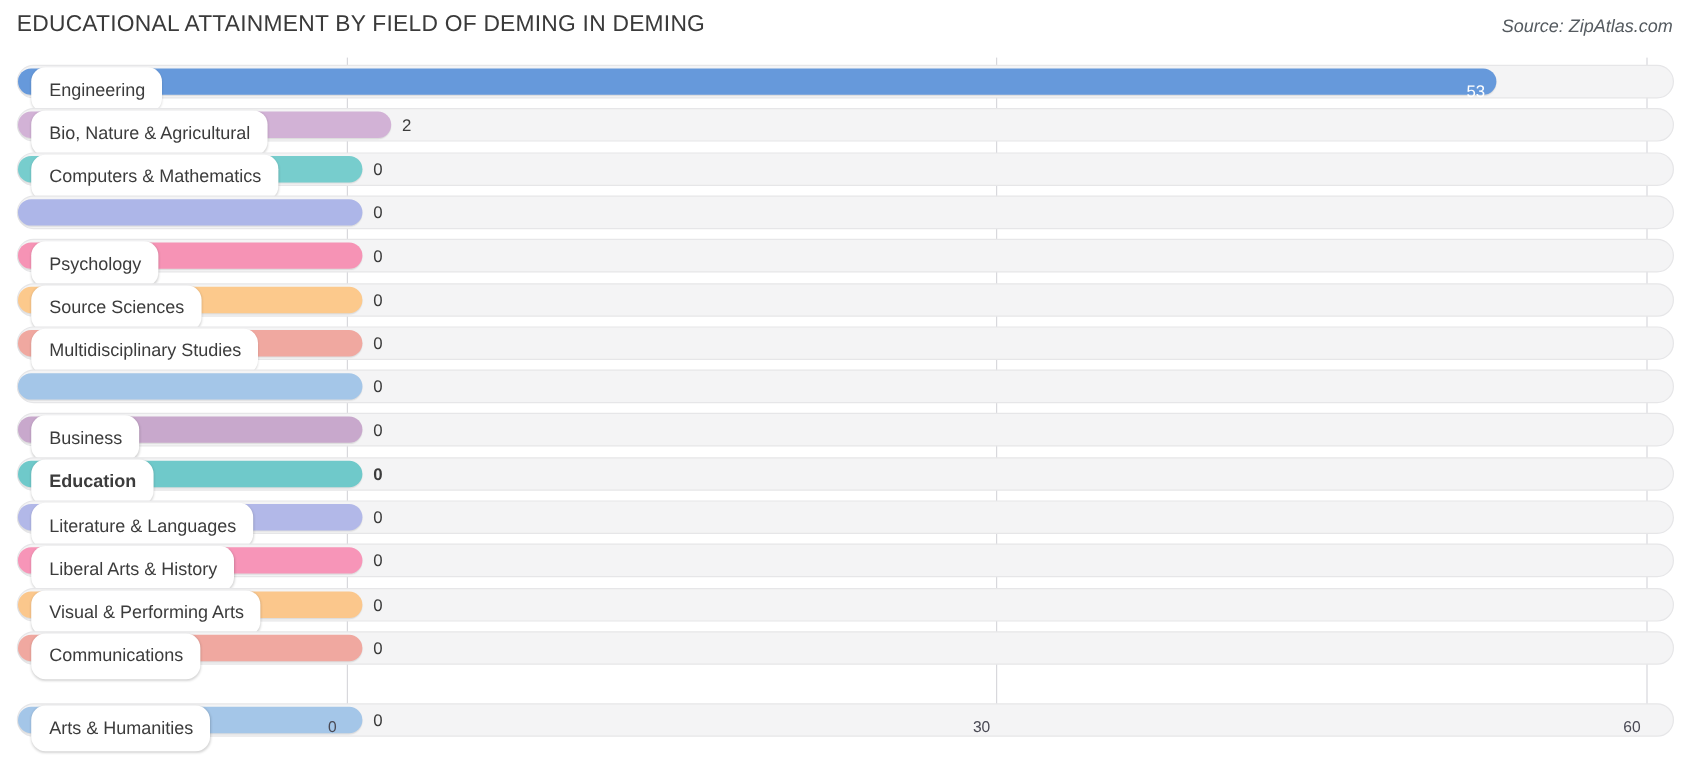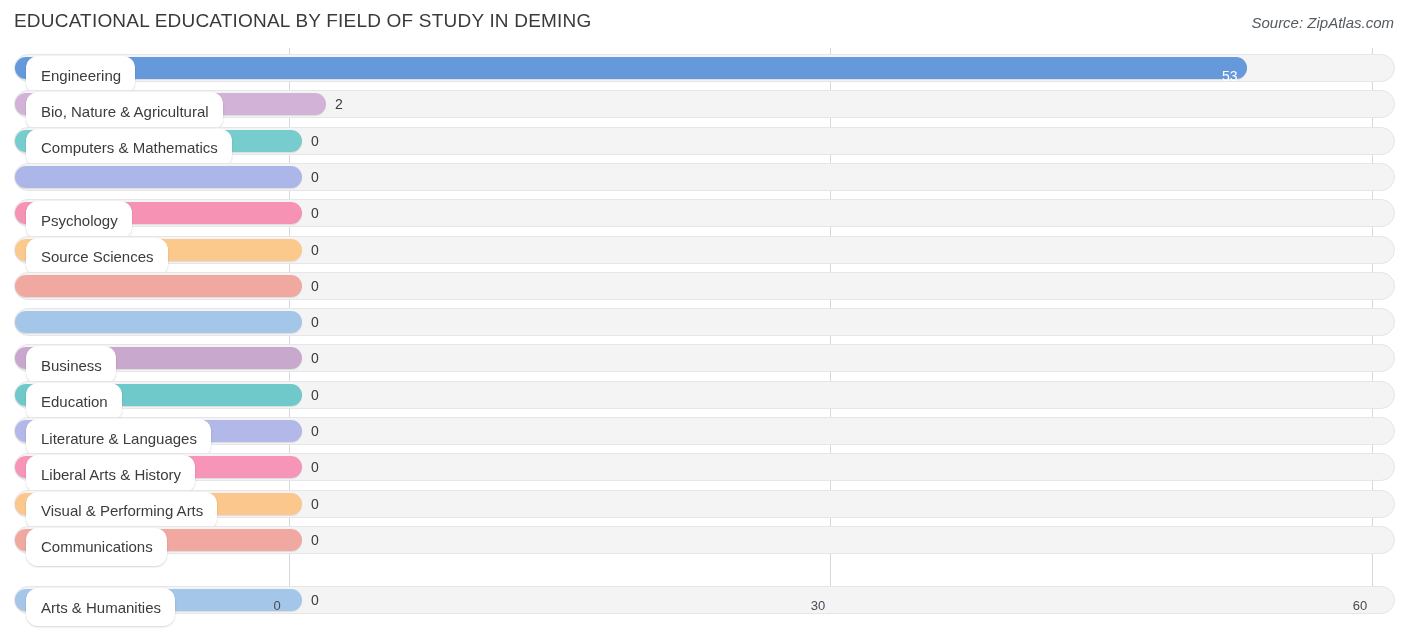--- a/index.html
+++ b/index.html
@@ -65,21 +65,21 @@
   .tick{
     position:absolute;top:0;font-size:13px;color:#4a4a55;
     transform:translateX(-50%);white-space:nowrap;
   }
 </style>
 </head>
 <body>
 
 <div id="chart">
 
-  <div id="title">EDUCATIONAL EDUCATIONAL BY FIELD OF STUDY IN DEMING</div>
+  <div id="title">EDUCATIONAL ATTAINMENT BY FIELD OF DEMING IN DEMING</div>
   <div id="source">Source: ZipAtlas.com</div>
 
   <div id="plot">
       <div class="gridline" style="left: 289px;"></div>
       <div class="gridline" style="left: 830px;"></div>
       <div class="gridline" style="left: 1372px;"></div>
       <div class="row" style="top: 6px;">
         <div class="track"></div>
         <div class="bar" style="width: 1231.65px; background: rgb(102, 153, 219);"></div>
         <div class="pill">
@@ -120,36 +120,39 @@
         <div class="track"></div>
         <div class="bar" style="width: 287px; background: rgb(252, 201, 140);"></div>
         <div class="pill">
           <span>Source Sciences</span>
         </div>
         <div class="val-out" style="left: 297px;">0</div>
       </div>
       <div class="row" style="top: 223.8px;">
         <div class="track"></div>
         <div class="bar" style="width: 287px; background: rgb(240, 168, 160);"></div>
+        <div class="pill">
+          <span>Multidisciplinary Studies</span>
+        </div>
         <div class="val-out" style="left: 297px;">0</div>
       </div>
       <div class="row" style="top: 260.1px;">
         <div class="track"></div>
         <div class="bar" style="width: 287px; background: rgb(164, 198, 232);"></div>
         <div class="val-out" style="left: 297px;">0</div>
       </div>
       <div class="row" style="top: 296.4px;">
         <div class="track"></div>
         <div class="bar" style="width: 287px; background: rgb(200, 168, 204);"></div>
         <div class="pill">
           <span>Business</span>
         </div>
         <div class="val-out" style="left: 297px;">0</div>
       </div>
-      <div class="row" style="top: 332.7px;">
+      <div class="row" style="top: 332.7px; font-weight: bold;">
         <div class="track"></div>
         <div class="bar" style="width: 287px; background: rgb(111, 201, 202);"></div>
         <div class="pill">
           <span>Education</span>
         </div>
         <div class="val-out" style="left: 297px;">0</div>
       </div>
       <div class="row" style="top: 369px;">
         <div class="track"></div>
         <div class="bar" style="width: 287px; background: rgb(178, 184, 232);"></div>

